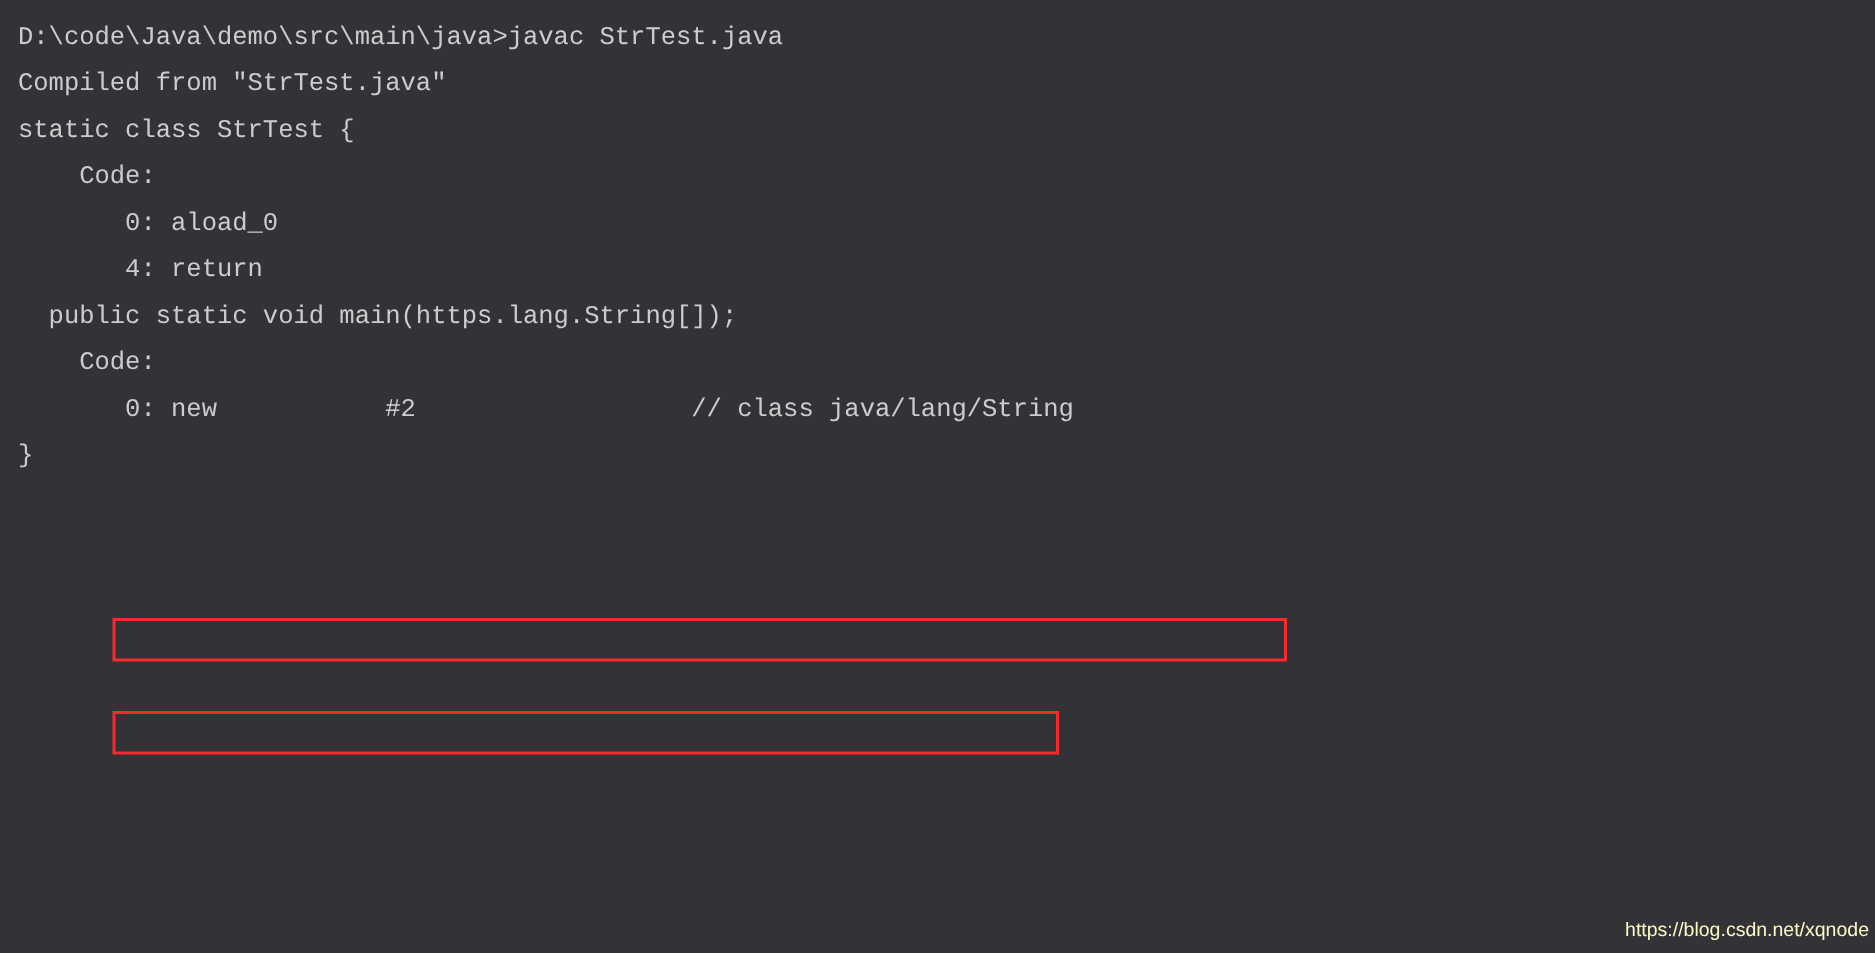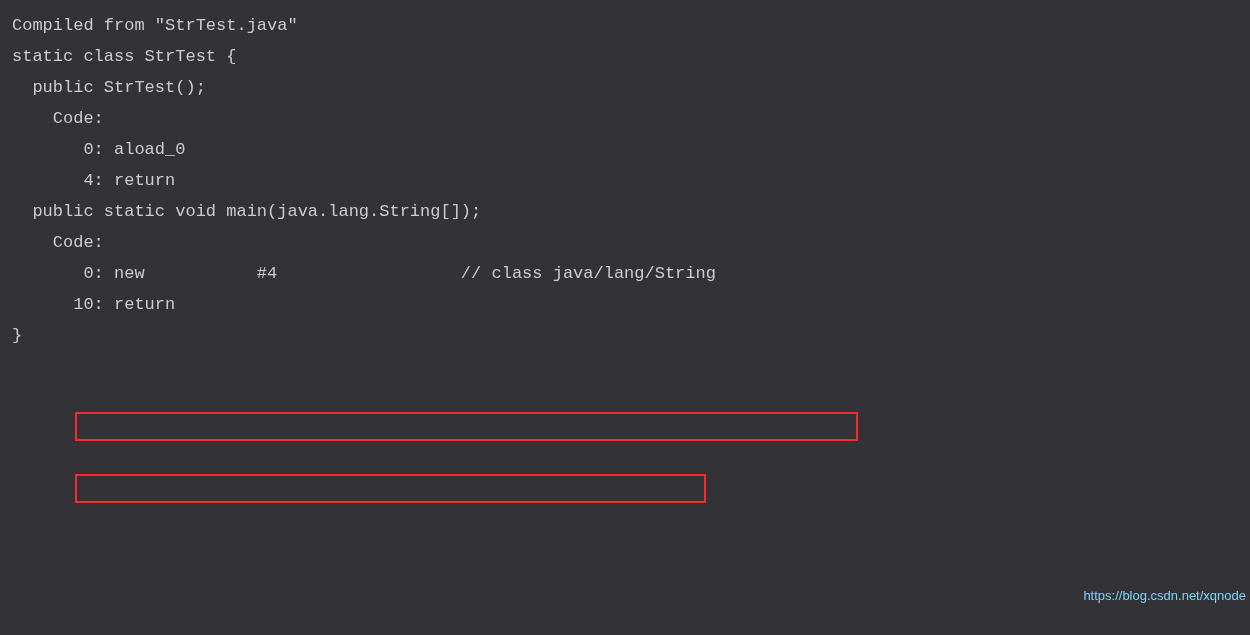--- a/index.html
+++ b/index.html
@@ -38,42 +38,41 @@
     top: 412px;
     width: 783px;
   }
   .hl2 {
     left: 75px;
     top: 474px;
     width: 631px;
   }
   .watermark {
     position: absolute;
-    bottom: 24px;
+    bottom: 0;
     right: 4px;
     font-size: 13px;
-    color: #7dd3fc;
+    color: #fef9c3;
     font-family: sans-serif;
   }
 </style>
 </head>
 <body>
 
 <div>
+<span class="line">D:\code\Java\demo\src\main\java&gt;javac StrTest.java</span>
 <span class="blank"></span>
 <span class="line">Compiled from "StrTest.java"</span>
 <span class="line">static class StrTest {</span>
-<span class="line">  public StrTest();</span>
 <span class="line">    Code:</span>
 <span class="line">       0: aload_0</span>
 <span class="line">       4: return</span>
 <span class="blank"></span>
-<span class="line">  public static void main(java.lang.String[]);</span>
+<span class="line">  public static void main(https.lang.String[]);</span>
 <span class="line">    Code:</span>
-<span class="line">       0: new           #4                  // class java/lang/String</span>
-<span class="line">      10: return</span>
+<span class="line">       0: new           #2                  // class java/lang/String</span>
 <span class="line">}</span>
 </div>
 
 <div class="highlight-box hl1"></div>
 <div class="highlight-box hl2"></div>
 
 <div class="watermark">https://blog.csdn.net/xqnode</div>
 
 </body></html>

